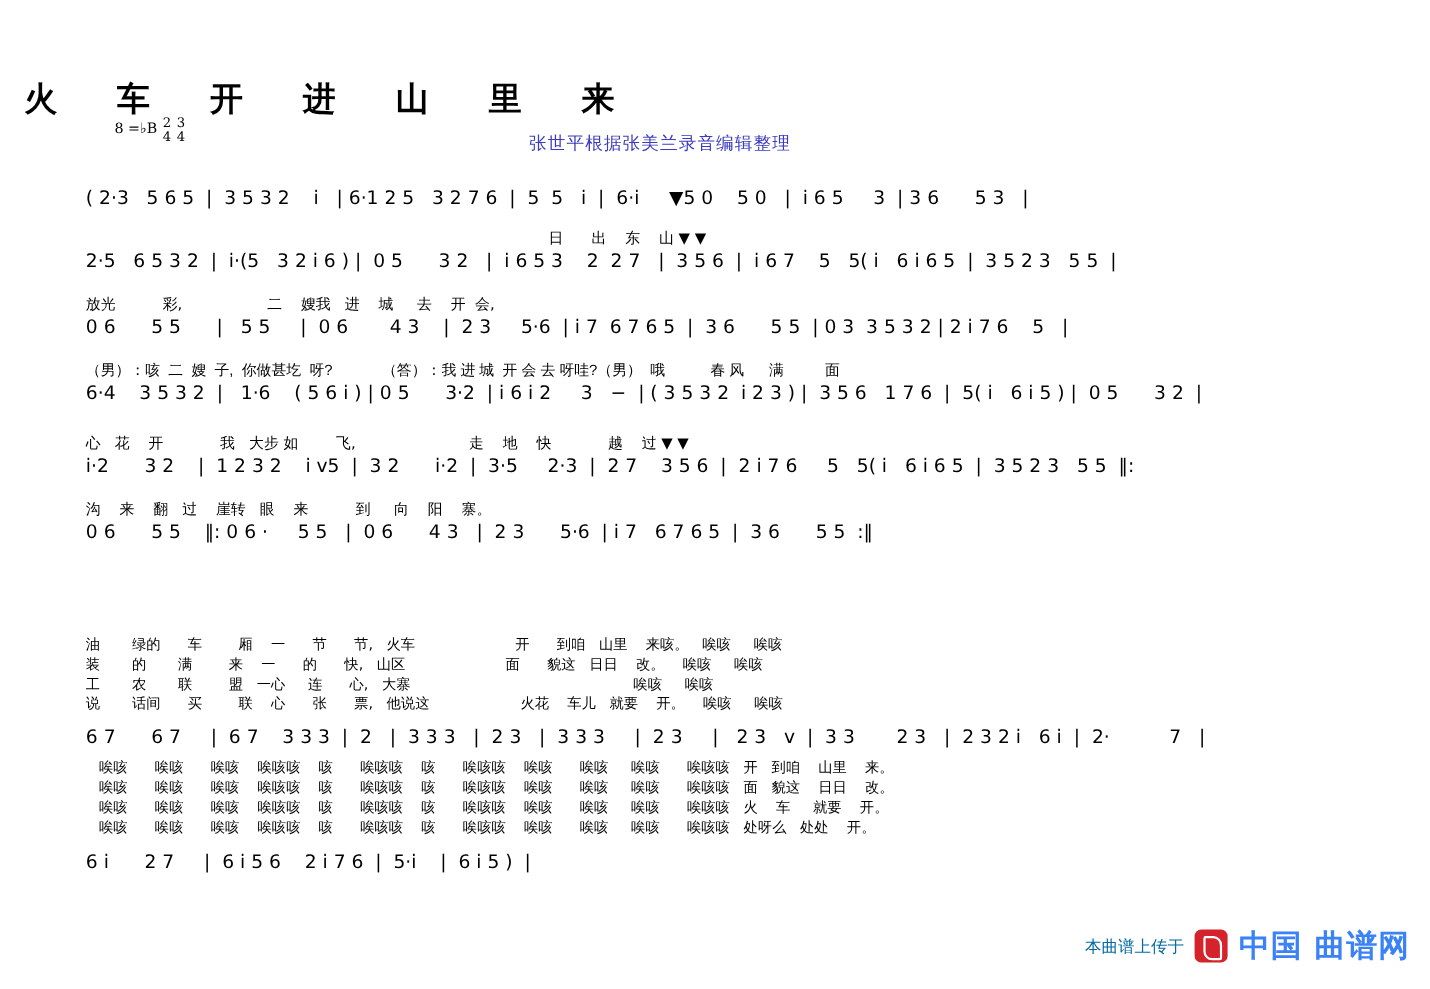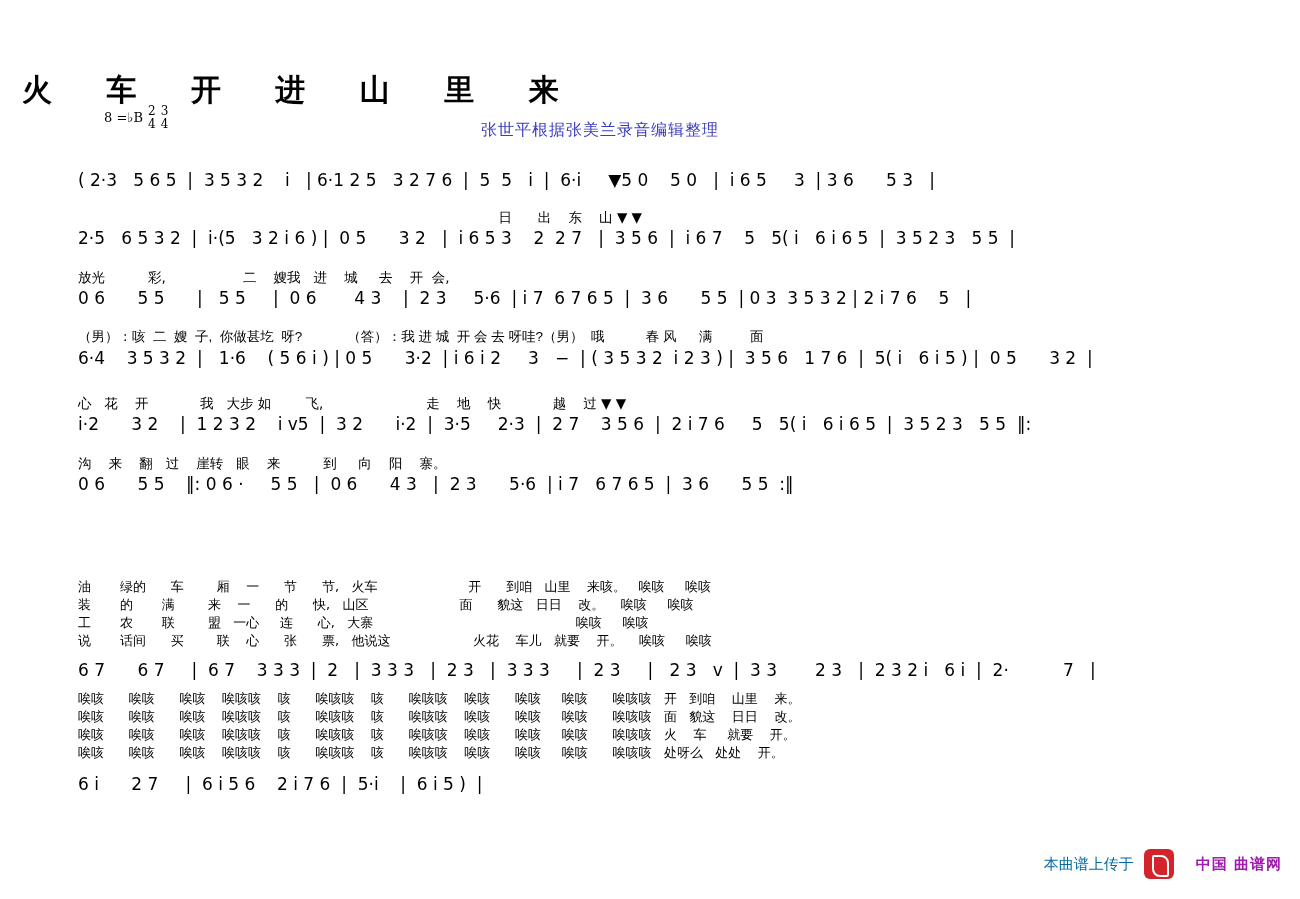--- a/index.html
+++ b/index.html
@@ -118,25 +118,24 @@
   .footer .logo-badge:after {
     content: "";
     position: absolute;
     left: 8px; top: 6px;
     width: 13px; height: 18px;
     border: 2.5px solid #fff;
     border-radius: 2px 8px 2px 8px;
   }
   .footer .brand {
     font-family: "DejaVu Serif", serif;
-    font-size: 15px;
+    font-size: 28px;
     font-weight: bold;
-    color: #a21caf;
+    color: #3b82f6;
     letter-spacing: 1px;
-    margin-left: 12px;
   }
 </style>
 </head>
 <body>
 
 <div class="sheet">
 
   <div class="title">火 车 开 进 山 里 来</div>
   <div class="composer">张世平根据张美兰录音编辑整理</div>
 
@@ -186,21 +185,21 @@
     <div class="lyrics small">油       绿的      车        厢    一      节      节,   火车                      开      到咱   山里    来咳。   唉咳     唉咳</div>
     <div class="lyrics small">装       的       满        来    一      的      快,   山区                      面      貌这   日日    改。    唉咳     唉咳</div>
     <div class="lyrics small">工       农       联        盟   一心     连      心,   大寨                                                 唉咳     唉咳</div>
     <div class="lyrics small">说       话间      买        联    心      张      票,   他说这                    火花    车儿   就要    开。    唉咳     唉咳</div>
   </div>
 
   <div class="row" style="top:658px;">
     <div class="notes">6 7      6 7     |  6 7    3 3 3  |  2   |  3 3 3   |  2 3   |  3 3 3     |  2 3     |   2 3   ⅴ  |  3 3       2 3   |  2 3 2 i   6 i  |  2·          7   |</div>
   </div>
 
-  <div class="row" style="top:690px;">
+  <div class="row" style="top:690px;margin-left:12px;">
     <div class="lyrics small">唉咳      唉咳      唉咳    唉咳咳    咳      唉咳咳    咳      唉咳咳    唉咳      唉咳     唉咳      唉咳咳   开   到咱    山里    来。</div>
     <div class="lyrics small">唉咳      唉咳      唉咳    唉咳咳    咳      唉咳咳    咳      唉咳咳    唉咳      唉咳     唉咳      唉咳咳   面   貌这    日日    改。</div>
     <div class="lyrics small">唉咳      唉咳      唉咳    唉咳咳    咳      唉咳咳    咳      唉咳咳    唉咳      唉咳     唉咳      唉咳咳   火    车     就要    开。</div>
     <div class="lyrics small">唉咳      唉咳      唉咳    唉咳咳    咳      唉咳咳    咳      唉咳咳    唉咳      唉咳     唉咳      唉咳咳   处呀么   处处    开。</div>
   </div>
 
   <div class="row" style="top:772px;">
     <div class="notes">6 i      2 7     |  6 i 5 6    2 i 7 6  |  5·i    |  6 i 5 )  |</div>
   </div>
 

